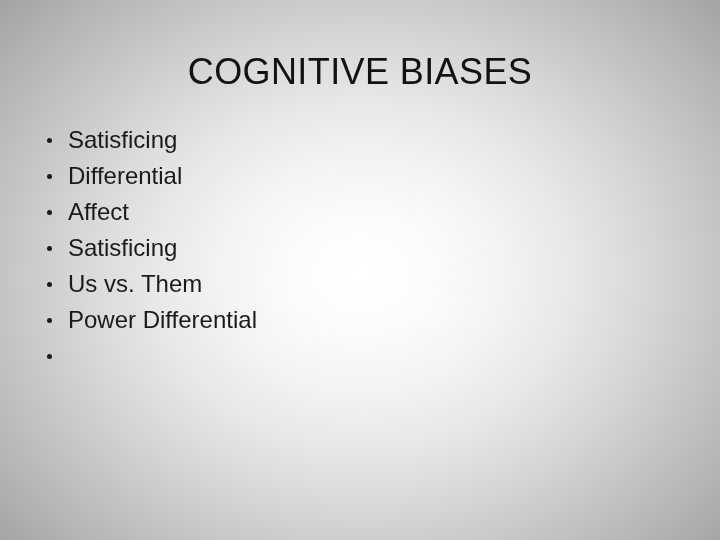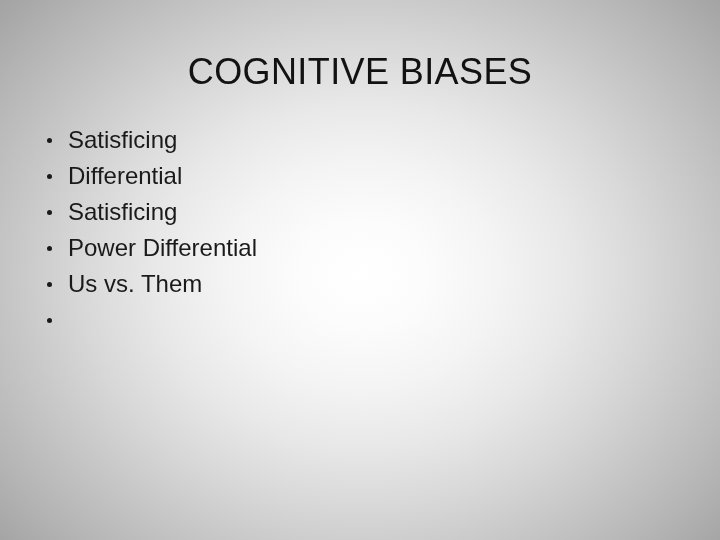--- a/index.html
+++ b/index.html
@@ -95,34 +95,38 @@
     <li class="bias-item">
       <span class="bias-bullet"></span>
       <span class="bias-label">Satisficing</span>
     </li>
 
     <li class="bias-item">
       <span class="bias-bullet"></span>
       <span class="bias-label">Differential</span>
     </li>
 
+    <li class="bias-item">
+      <span class="bias-bullet"></span>
+      <span class="bias-label">Affect</span>
+    </li>
 
     <li class="bias-item">
       <span class="bias-bullet"></span>
       <span class="bias-label">Satisficing</span>
     </li>
 
     <li class="bias-item">
       <span class="bias-bullet"></span>
-      <span class="bias-label">Power Differential</span>
+      <span class="bias-label">Us vs. Them</span>
     </li>
 
     <li class="bias-item">
       <span class="bias-bullet"></span>
-      <span class="bias-label">Us vs. Them</span>
+      <span class="bias-label">Power Differential</span>
     </li>
 
 
     <li class="bias-item">
       <span class="bias-bullet"></span>
     </li>
 
 
   </ul>
 

